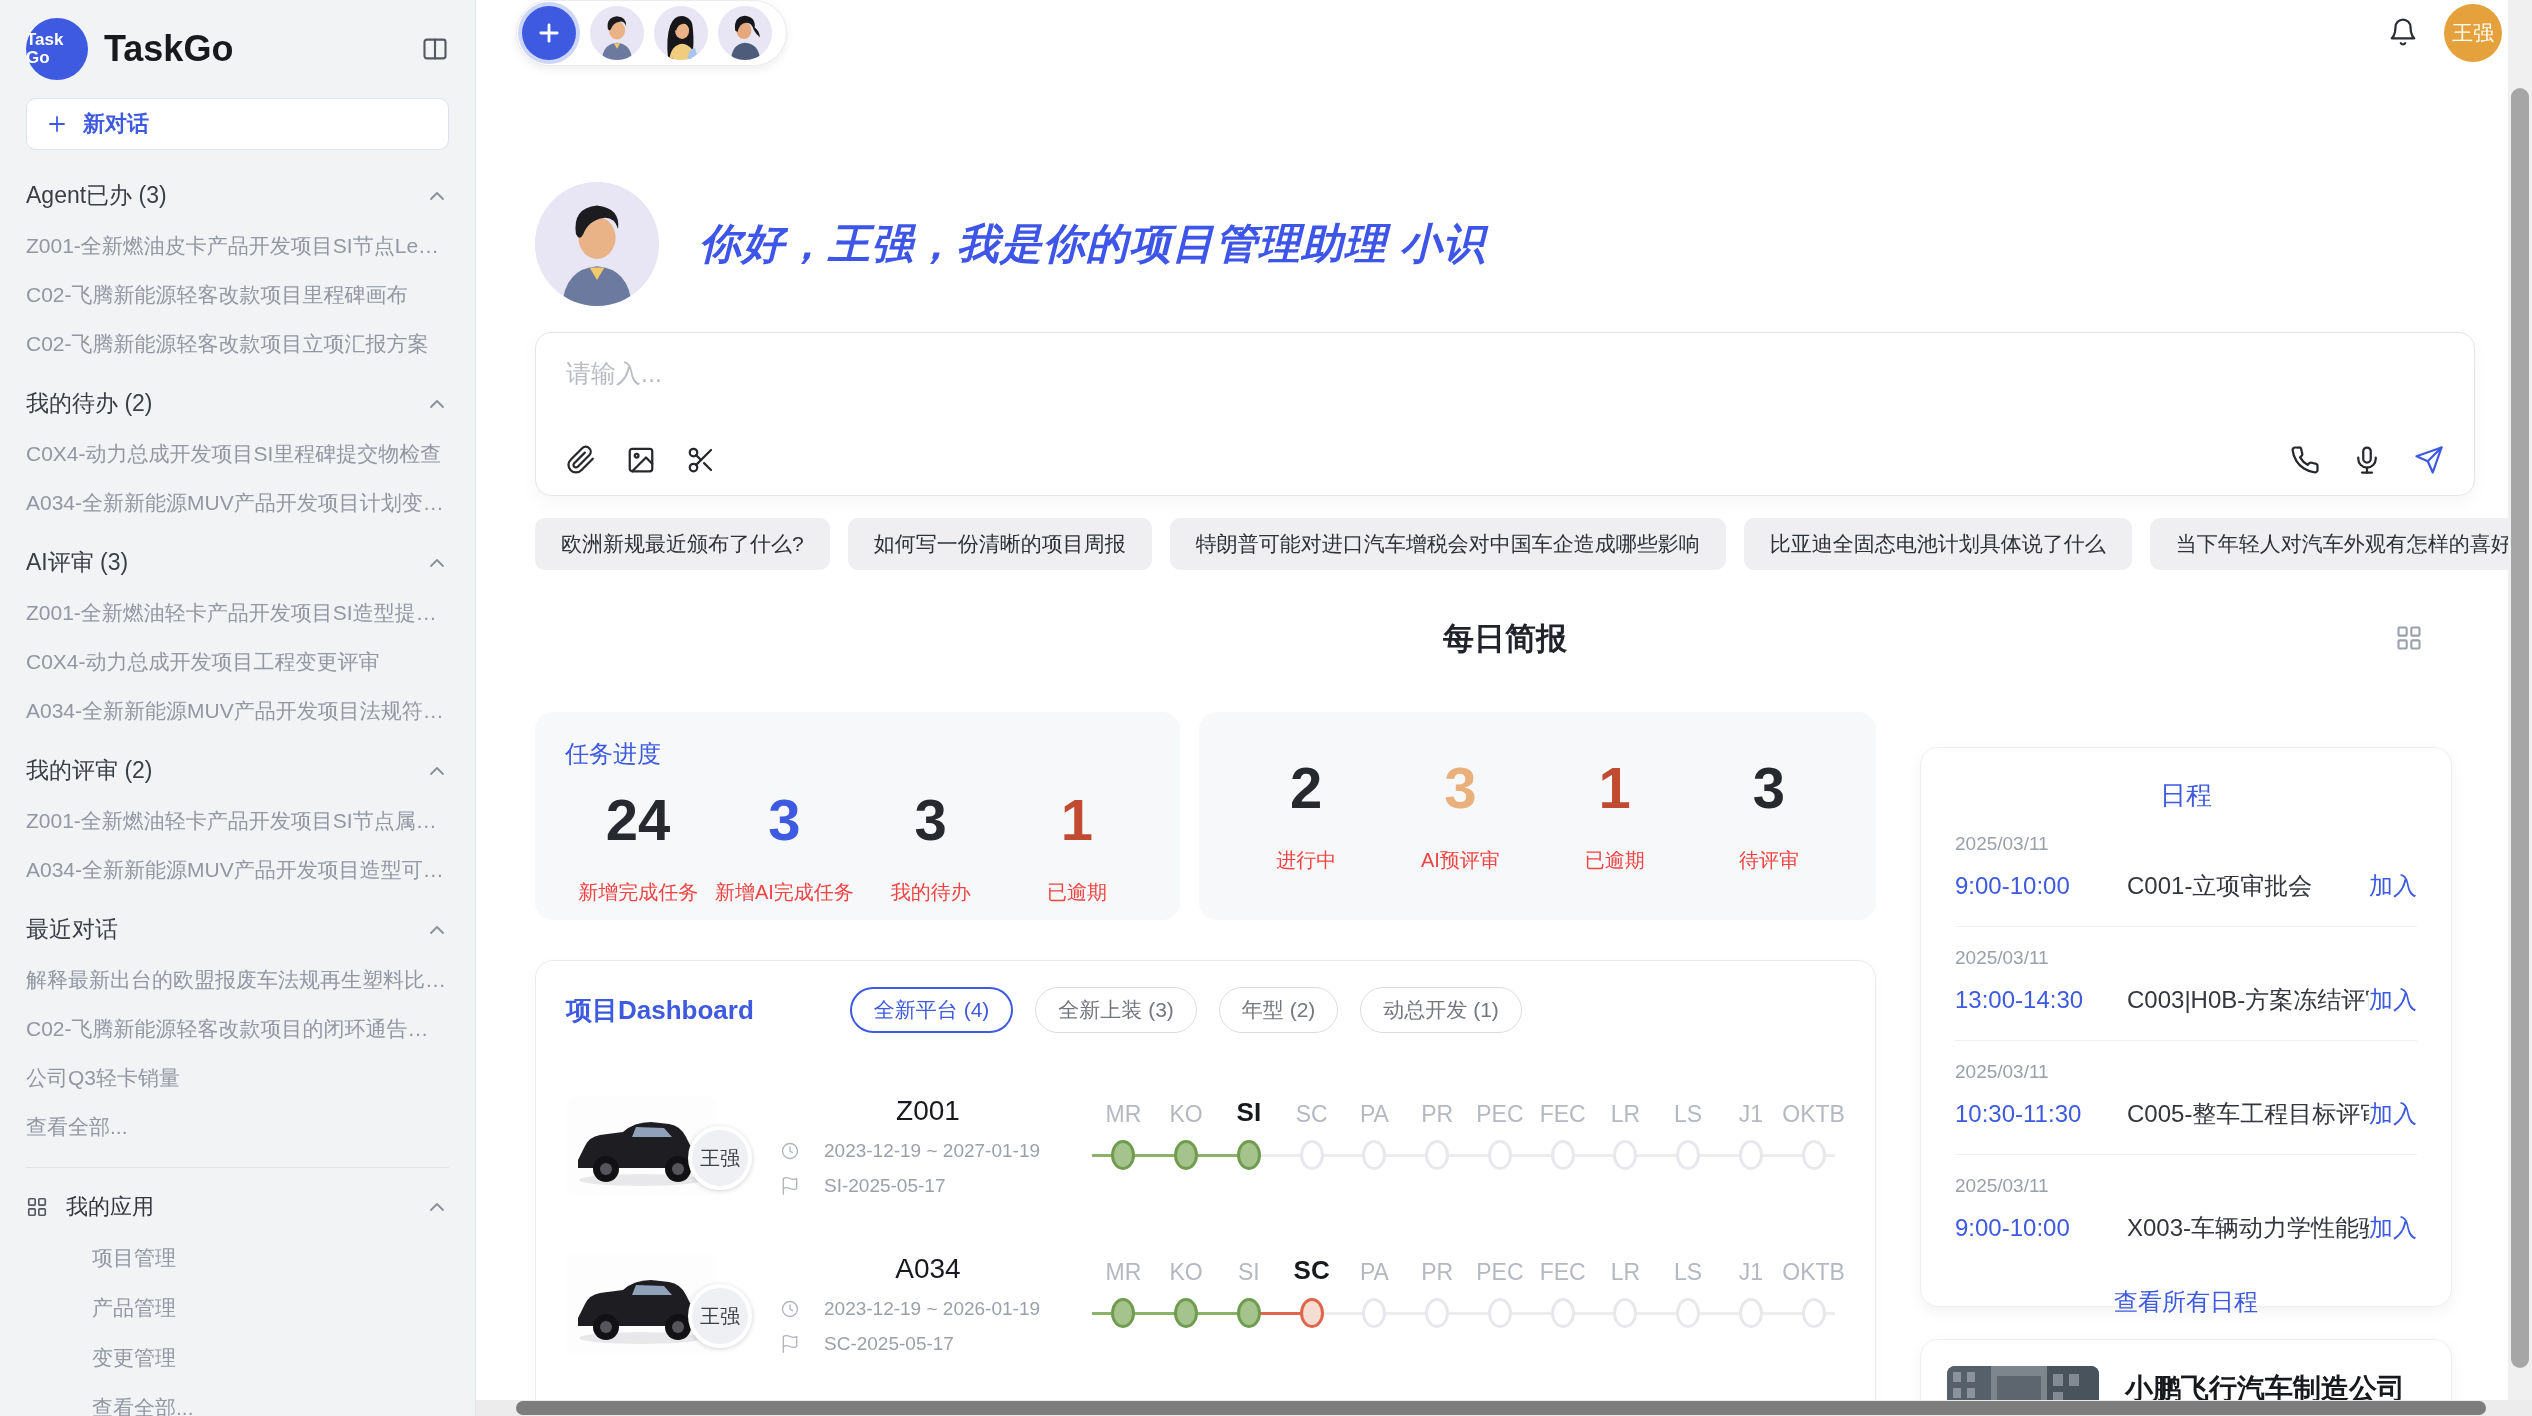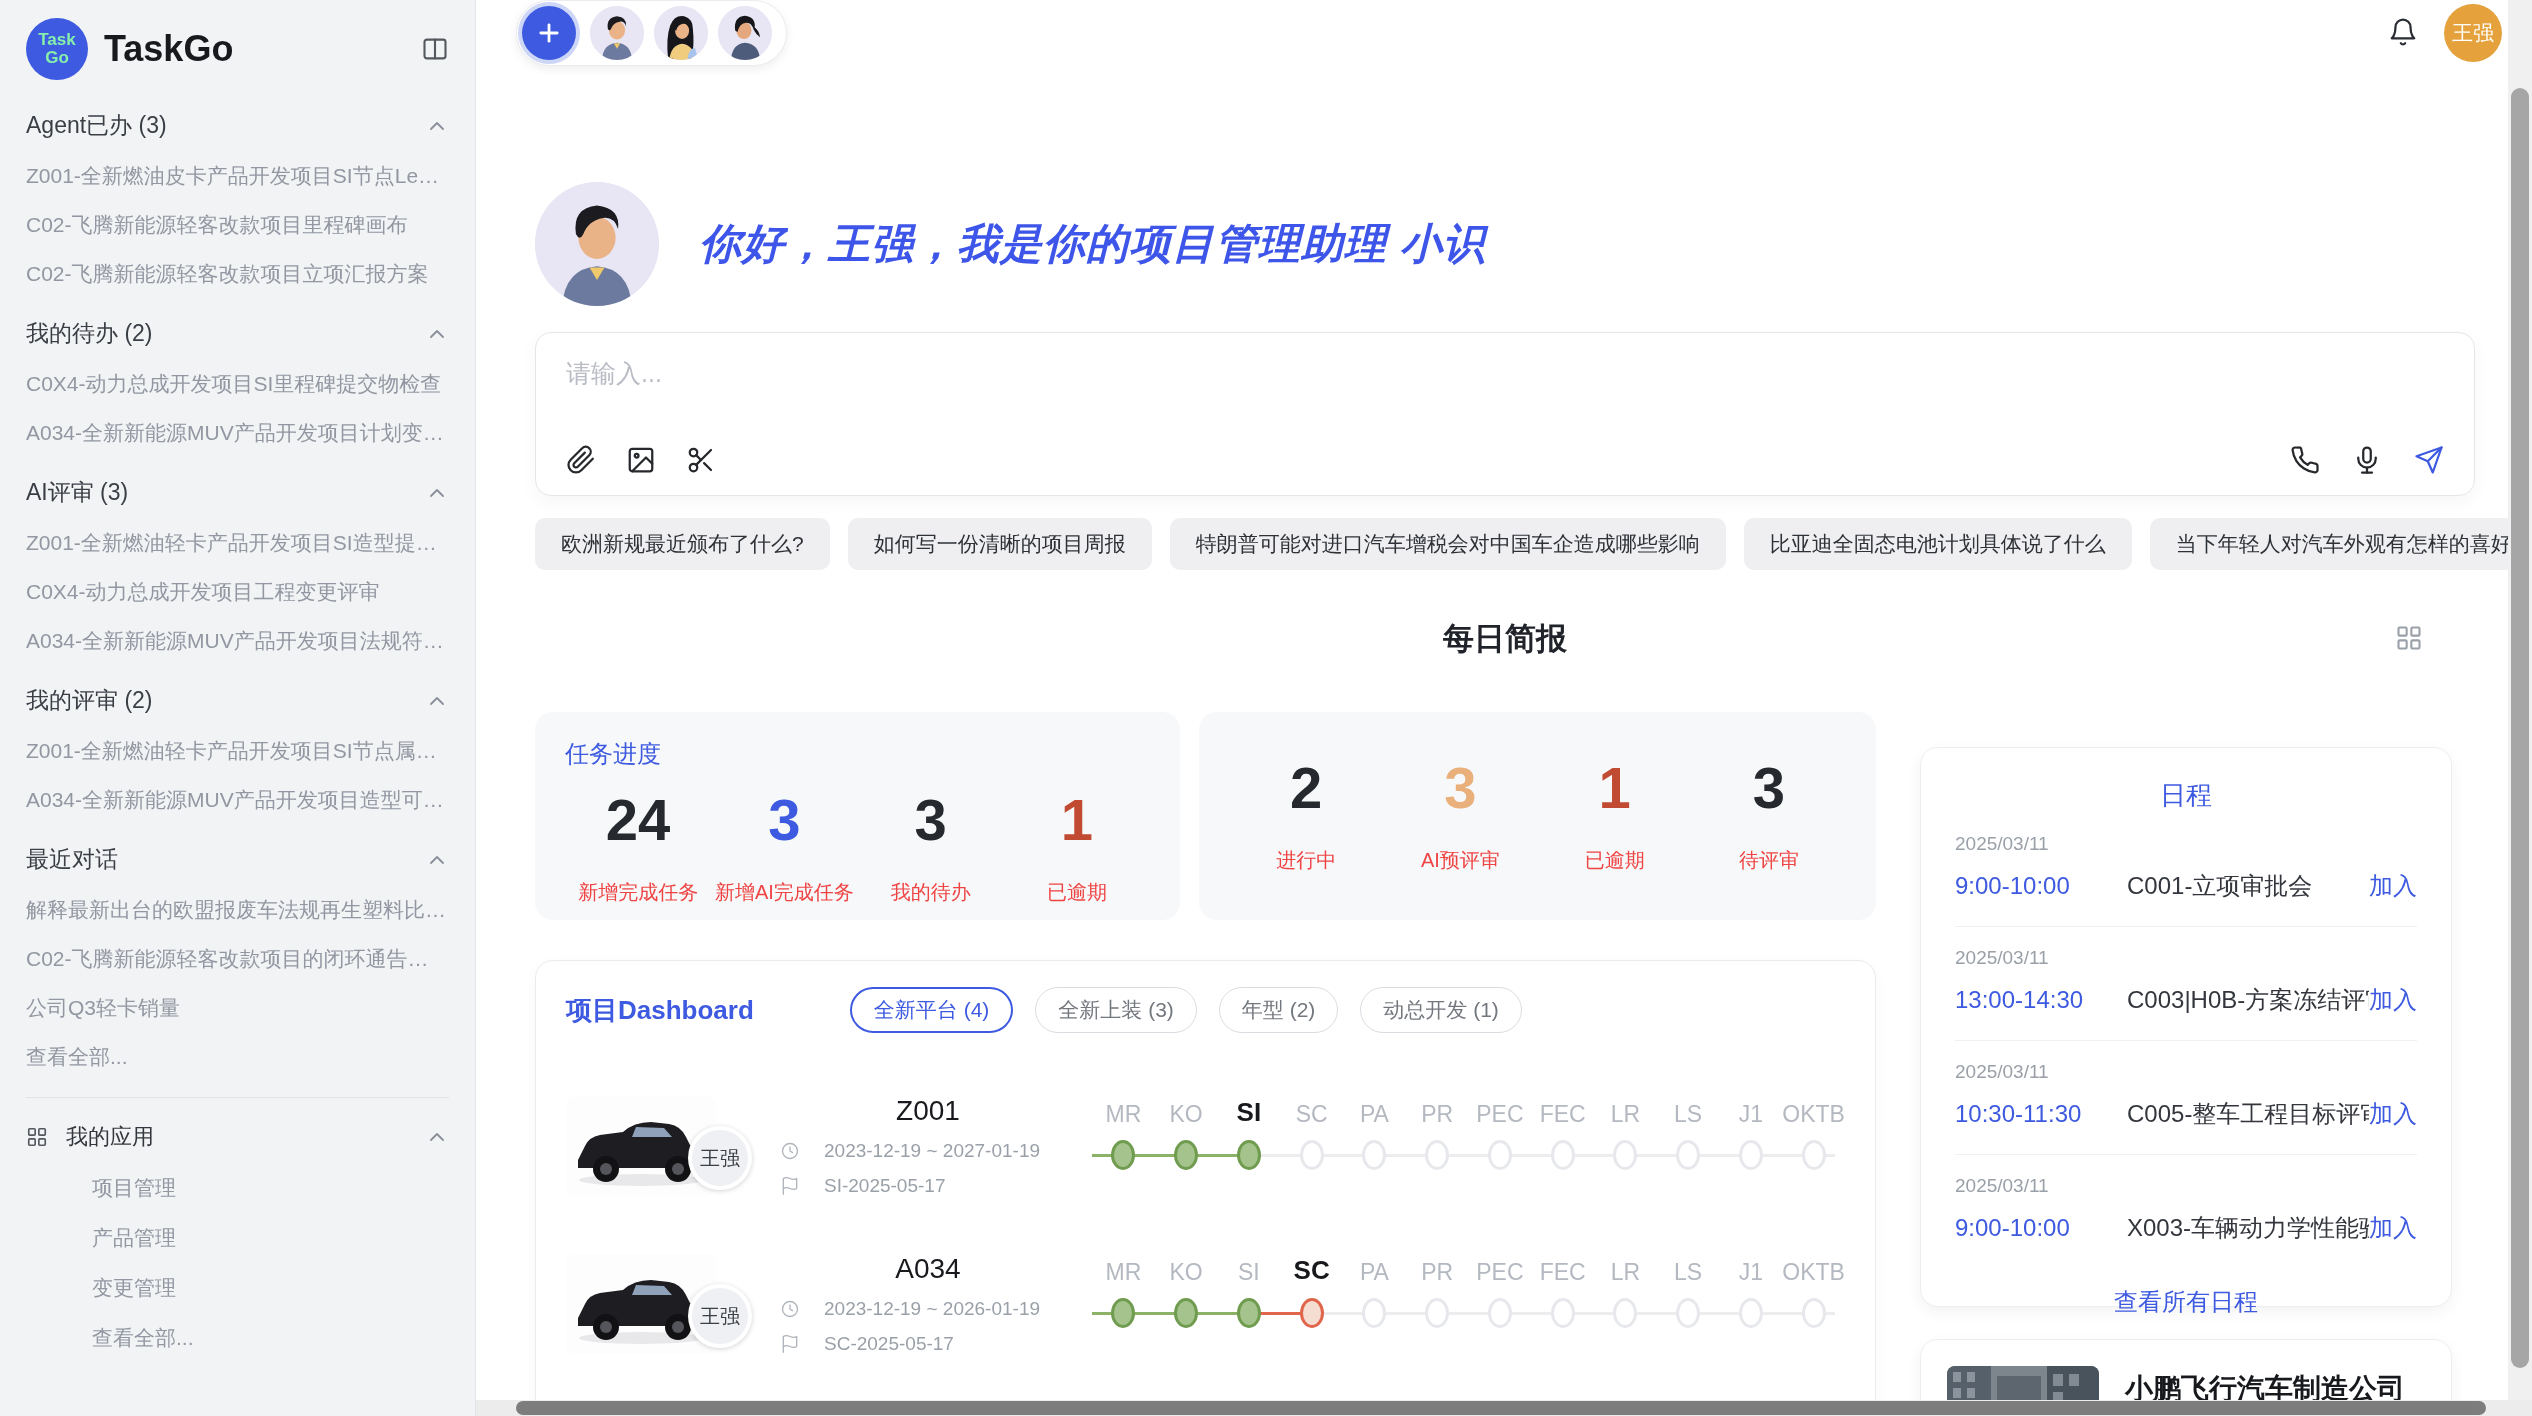--- a/index.html
+++ b/index.html
@@ -5,21 +5,21 @@
   * { margin:0; padding:0; box-sizing:border-box; }
   html,body { width:2532px; height:1416px; overflow:hidden; }
   body { font-family:"Liberation Sans","DejaVu Sans",sans-serif; background:#fff; display:flex; color:#1f2329; }
 
   .ic { width:28px; height:28px; stroke:#54585f; fill:none; stroke-width:1.8; stroke-linecap:round; stroke-linejoin:round; flex:none; }
   .ic.sm { width:22px; height:22px; }
 
   
   .sidebar { width:476px; height:1416px; background:#f2f3f5; border-right:1px solid #e3e5e9; padding:18px 26px 10px 26px; overflow:hidden; flex:none; }
   .logo-row { display:flex; align-items:center; gap:16px; }
-  .logo { width:62px; height:62px; border-radius:50%; background:#3d5ae0; color:#86efac; display:flex; flex-direction:column; align-items:center; justify-content:center; font-size:17px; font-weight:700; line-height:1.05; }
+  .logo { width:62px; height:62px; border-radius:50%; background:#3d5ae0; color:#ffffff; display:flex; flex-direction:column; align-items:flex-start; justify-content:center; font-size:17px; font-weight:700; line-height:1.05; }
   .app-title { flex:1; font-size:36px; font-weight:700; color:#17191d; }
   .new-chat { margin-top:18px; width:100%; height:52px; background:#fff; border:1px solid #dfe2ec; border-radius:10px; display:flex; align-items:center; gap:14px; padding:0 18px; color:#3d5ae0; font-size:22px; font-weight:600; cursor:pointer; font-family:inherit; }
   .new-chat .ic { stroke:#3d5ae0; width:24px; height:24px; }
   .side-section-h { margin-top:30px; display:flex; align-items:center; justify-content:space-between; color:#3a3e45; font-size:23px; }
   .side-section-h .ic { width:24px; height:24px; stroke:#8a8f99; }
   .side-item { margin-top:21px; color:#9297a1; font-size:21px; white-space:nowrap; overflow:hidden; text-overflow:ellipsis; cursor:pointer; }
   .side-divider { margin:26px 0 2px 0; border:none; border-top:1px solid #e1e3e8; }
   .app-row { margin-top:24px; display:flex; align-items:center; gap:18px; color:#33363c; font-size:22px; cursor:pointer; }
   .app-row .label { flex:1; }
   .sub-item { margin-top:22px; margin-left:66px; color:#9297a1; font-size:21px; cursor:pointer; }
@@ -135,20 +135,27 @@
       <span>Task</span>
       <span>Go</span>
     </div>
     <div class="app-title">TaskGo</div>
     <svg class="ic" viewBox="0 0 24 24">
         <rect x="3" y="4" width="18" height="16" rx="2"></rect>
         <line x1="12" y1="4" x2="12" y2="20"></line>
       </svg>
   </div>
 
+  <button class="new-chat">
+    <svg class="ic" viewBox="0 0 24 24">
+        <line x1="12" y1="5" x2="12" y2="19"></line>
+        <line x1="5" y1="12" x2="19" y2="12"></line>
+      </svg>
+    <span>新对话</span>
+  </button>
 
   <div class="side-section-h">
     <span>Agent已办 (3)</span>
     <svg class="ic" viewBox="0 0 24 24">
         <polyline points="6 15 12 9 18 15"></polyline>
       </svg>
   </div>
   <div class="side-item">Z001-全新燃油皮卡产品开发项目SI节点Lesson Learn报告</div>
   <div class="side-item">C02-飞腾新能源轻客改款项目里程碑画布</div>
   <div class="side-item">C02-飞腾新能源轻客改款项目立项汇报方案</div>

